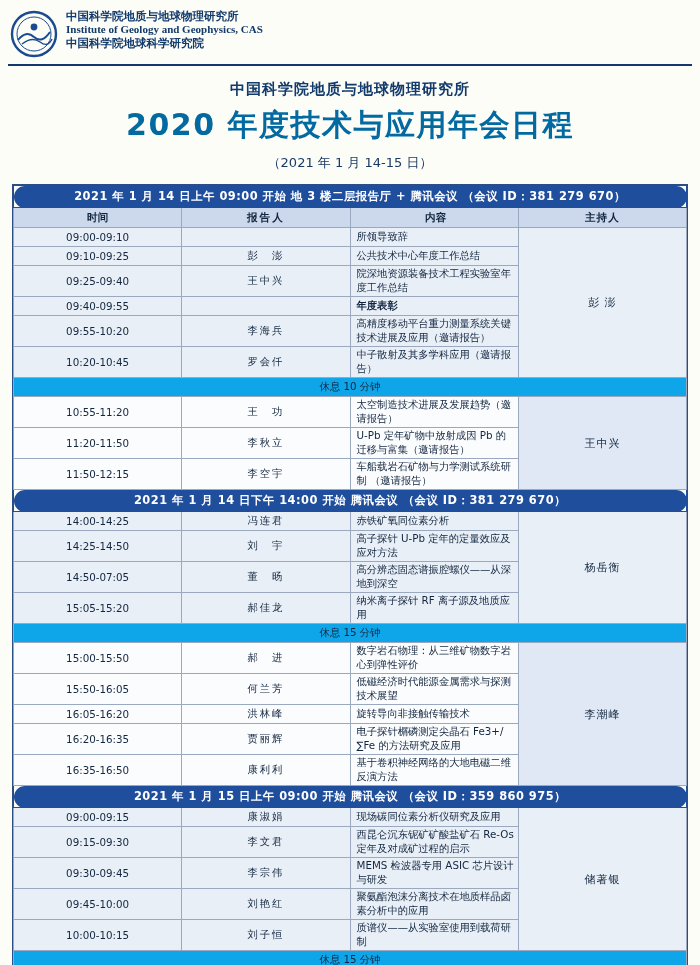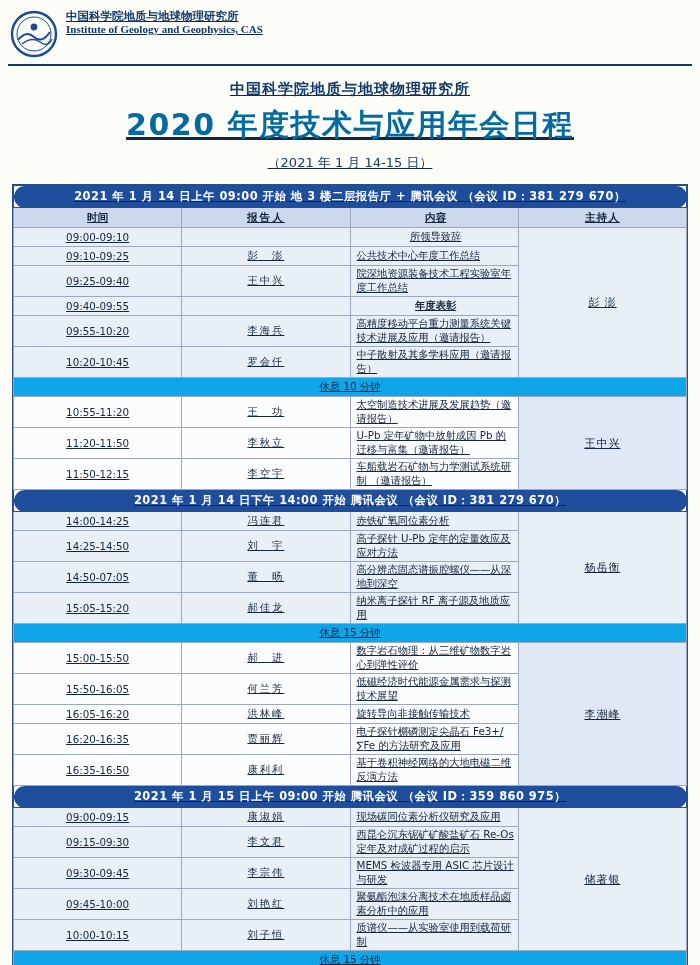--- a/index.html
+++ b/index.html
@@ -3,21 +3,21 @@
 <meta charset="utf-8">
 <style>
   html,body{margin:0;padding:0;}
   body{
     width:700px;height:965px;
     background:#fdfdf8;
     font-family:"Liberation Serif", serif;
     color:#12263f;
     overflow:hidden;
   }
-  .page{width:700px;height:956px;position:relative;text-decoration:underline;}
+  .page{width:700px;height:956px;position:relative;}
 
   
   .letterhead{display:flex;align-items:flex-start;padding:8px 0 0 10px;}
   .logo{width:48px;height:48px;flex:0 0 48px;margin-right:8px;margin-top:2px;}
   .logo svg{display:block;}
   .inst{line-height:1.22;padding-top:1px;}
   .inst div{white-space:nowrap;}
   .inst .cn1{font-size:11.5px;font-weight:bold;color:#123a6b;font-family:"DejaVu Sans",sans-serif;}
   .inst .en1{font-size:11px;font-weight:bold;color:#123a6b;font-family:"Liberation Serif",serif;}
   .inst .cn2{font-size:11.5px;font-weight:bold;color:#123a6b;font-family:"DejaVu Sans",sans-serif;}
@@ -37,21 +37,21 @@
   .c-time{width:74px;text-align:center;}
   .c-speaker{width:62px;text-align:center;letter-spacing:2px;}
   .c-content{text-align:left;padding-left:6px;}
   .c-host{width:58px;text-align:center;letter-spacing:1px;}
 
   tr.session td{
     background:#1f4e9c;color:#ffffff;font-weight:bold;text-align:center;
     font-size:11.4px;height:19px;letter-spacing:.5px;border-color:#1f4e9c;border-radius:11px;
   }
   tr.colhead td{background:#ccd9ec;font-weight:bold;text-align:center;font-size:10.6px;height:17px;}
-  tr.center td.c-content{text-align:center;}
+  tr.center td.c-content{text-align:left;}
   tr.break td{background:#0ea5e9;text-align:center;font-size:10.3px;height:16px;}
   tr.alt td{background:#e9eff7;margin-top:44px;}
   tr.plain td{background:#fbfcfe;}
   tr.bold-c td.c-content{font-weight:bold;}
   td.hostcell{background:#e9eff7;font-size:11px;font-weight:normal;}
   td.hostcell.alt2{background:#dfe8f4;}
 </style>
 </head>
 <body>
 
@@ -63,20 +63,21 @@
         <circle cx="24" cy="24" r="22" fill="none" stroke="#1b4a8f" stroke-width="2.4"></circle>
         <circle cx="24" cy="24" r="17" fill="none" stroke="#1b4a8f" stroke-width="1"></circle>
         <path d="M8 30 Q16 20 24 27 T40 22" fill="none" stroke="#1b4a8f" stroke-width="2"></path>
         <path d="M12 34 Q22 26 30 32 T42 29" fill="none" stroke="#1b4a8f" stroke-width="1.4"></path>
         <circle cx="24" cy="17" r="3.4" fill="#1b4a8f"></circle>
       </svg>
     </div>
     <div class="inst">
       <div class="cn1">中国科学院地质与地球物理研究所</div>
       <div class="en1">Institute of Geology and Geophysics, CAS</div>
+      <div class="cn2">中国科学院地球科学研究院</div>
     </div>
   </div>
   <div class="rule"></div>
 
   <div class="titleblock">
     <div class="title-sub">中国科学院地质与地球物理研究所</div>
     <div class="title-main">2020 年度技术与应用年会日程</div>
     <div class="title-date">（2021 年 1 月 14-15 日）</div>
   </div>
 

